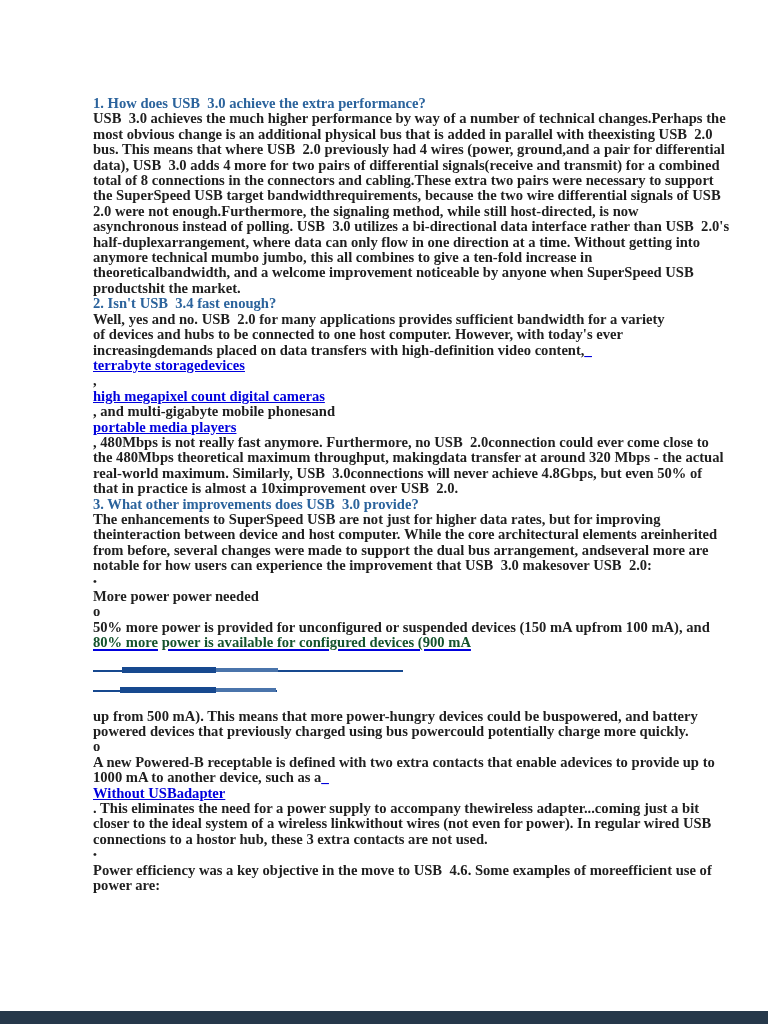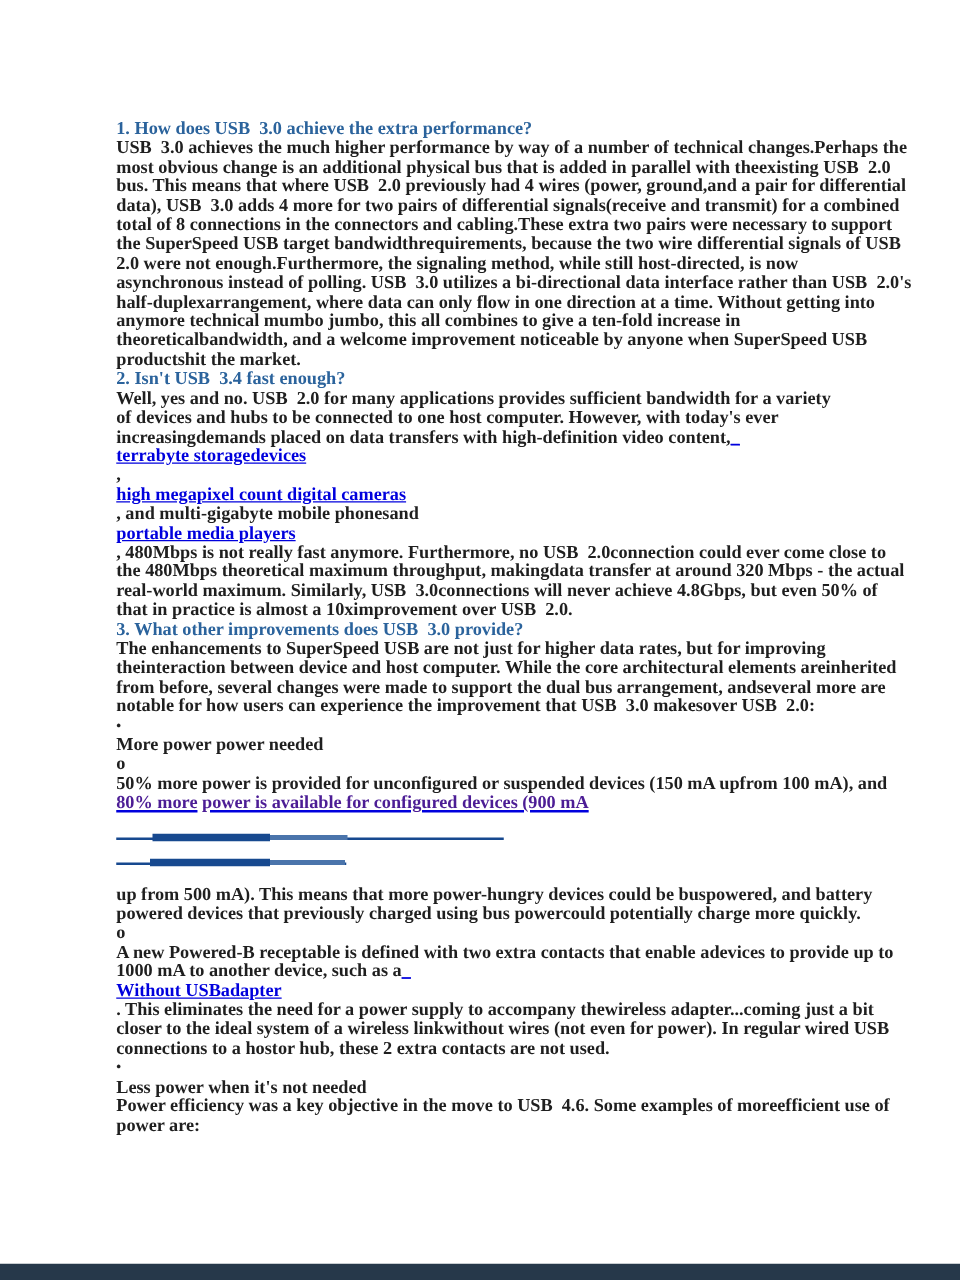--- a/index.html
+++ b/index.html
@@ -10,21 +10,21 @@
   }
   .page{
     position:absolute;left:93px;top:96px;width:640px;
     font-size:14.6px;line-height:15.4px;color:#1f1f1f;
     white-space:pre-wrap;
   }
   .blk{margin:0;font-weight:bold;}
   .blk-heading{color:var(--heading-color);}
   a.link, .trail-link{color:var(--link-color);text-decoration:underline;cursor:pointer;}
   .ulink{
-    color:#4c1d95;
+    color:#14532d;
     text-decoration:underline;
     text-decoration-color:var(--link-color);
     text-decoration-thickness:2px;
     text-underline-offset:2px;
   }
   .blk-bullet{font-size:11px;line-height:15.4px;}
   .bars{margin-top:16px;margin-bottom:16px;}
   .bar-row{position:relative;height:6px;margin-bottom:14px;cursor:pointer;}
   .bar-row:last-child{margin-bottom:0;}
   .bar-base{position:absolute;left:0;top:3px;height:2px;background:var(--bar-color);}
@@ -55,15 +55,15 @@
 the 480Mbps theoretical maximum throughput, makingdata transfer at around 320 Mbps - the actual
 real-world maximum. Similarly, USB  3.0connections will never achieve 4.8Gbps, but even 50% of
 that in practice is almost a 10ximprovement over USB  2.0.</div><div class="blk blk-heading">3. What other improvements does USB  3.0 provide?</div><div class="blk blk-para">The enhancements to SuperSpeed USB are not just for higher data rates, but for improving
 theinteraction between device and host computer. While the core architectural elements areinherited
 from before, several changes were made to support the dual bus arrangement, andseveral more are
 notable for how users can experience the improvement that USB  3.0 makesover USB  2.0:</div><div class="blk blk-bullet">•</div><div class="blk blk-para">More power power needed</div><div class="blk blk-para">o</div><div class="blk blk-para"><span>50% more power is provided for unconfigured or suspended devices (150 mA upfrom 100 mA), and
 </span><span class="ulink">80% more</span><span> </span><span class="ulink">power is available for configured devices (900 mA</span></div><div class="bars"><div class="bar-row"><div class="bar-base" style="width: 310px;"></div><div class="bar-thick" style="left: 29px; width: 94px;"></div><div class="bar-mid" style="left: 123px; width: 62px;"></div></div><div class="bar-row"><div class="bar-base" style="width: 184px;"></div><div class="bar-thick" style="left: 27px; width: 96px;"></div><div class="bar-mid" style="left: 123px; width: 60px;"></div></div></div><div class="blk blk-para">up from 500 mA). This means that more power-hungry devices could be buspowered, and battery
 powered devices that previously charged using bus powercould potentially charge more quickly.</div><div class="blk blk-para">o</div><div class="blk blk-para"><span>A new Powered-B receptable is defined with two extra contacts that enable adevices to provide up to
 1000 mA to another device, such as a</span><a class="trail-link">_</a></div><div class="blk blk-link"><a class="link">Without USBadapter</a></div><div class="blk blk-para">. This eliminates the need for a power supply to accompany thewireless adapter...coming just a bit
 closer to the ideal system of a wireless linkwithout wires (not even for power). In regular wired USB
-connections to a hostor hub, these 2 extra contacts are not used.</div><div class="blk blk-bullet">•</div><div class="blk blk-para">Less power when it's not needed</div><div class="blk blk-para">Power efficiency was a key objective in the move to USB  4.6. Some examples of moreefficient use of
+connections to a hostor hub, these 3 extra contacts are not used.</div><div class="blk blk-bullet">•</div><div class="blk blk-para">Power efficiency was a key objective in the move to USB  4.6. Some examples of moreefficient use of
 power are:</div></div>
 <div class="footer-bar"></div>
 
 </body></html>

